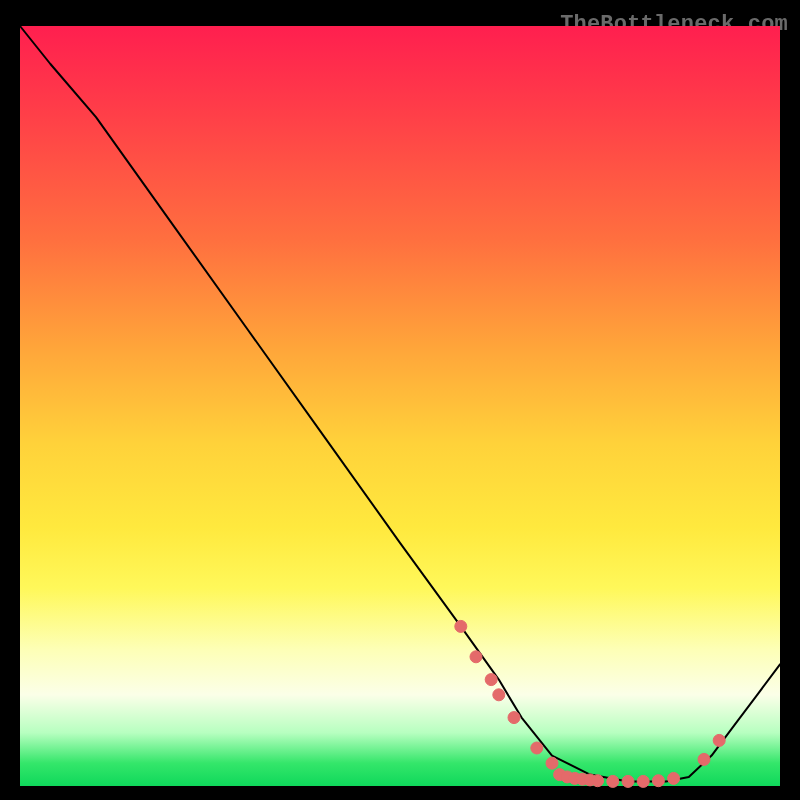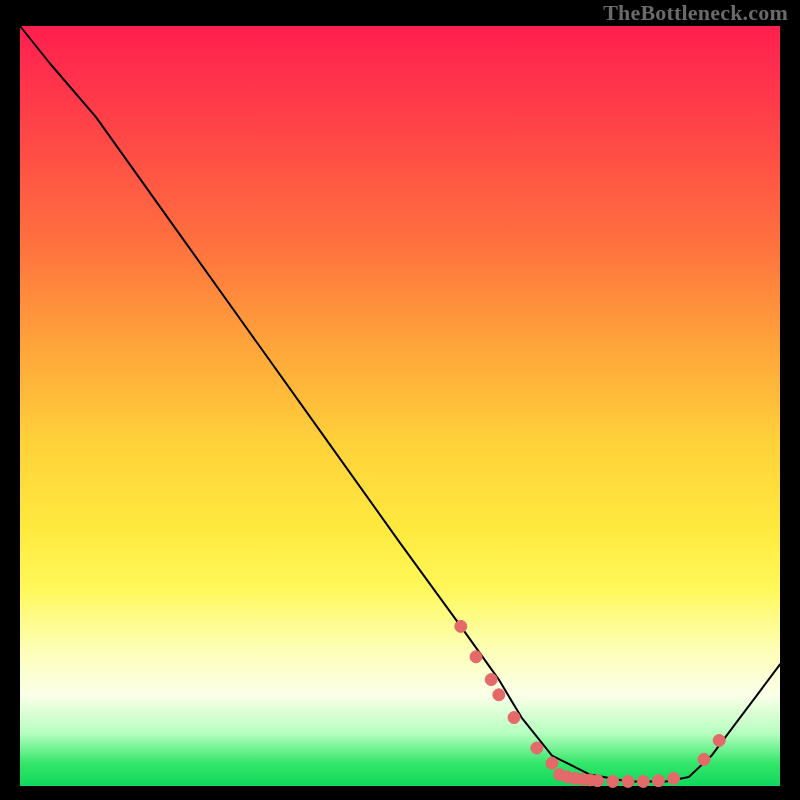--- a/index.html
+++ b/index.html
@@ -11,23 +11,23 @@
     overflow: hidden;
   }
   .frame {
     position: relative;
     width: 800px;
     height: 800px;
     background: #000;
   }
   .watermark {
     position: absolute;
-    top: 0;
+    top: 12px;
     right: 12px;
-    font-family: Liberation Serif, serif;
+    font-family: Liberation Mono, monospace;
     font-size: 22px;
     font-weight: 600;
     color: #6a6a6a;
     letter-spacing: 0.2px;
     margin-left: 12px;
   }
   .plot {
     position: absolute;
     left: 20px;
     top: 26px;

